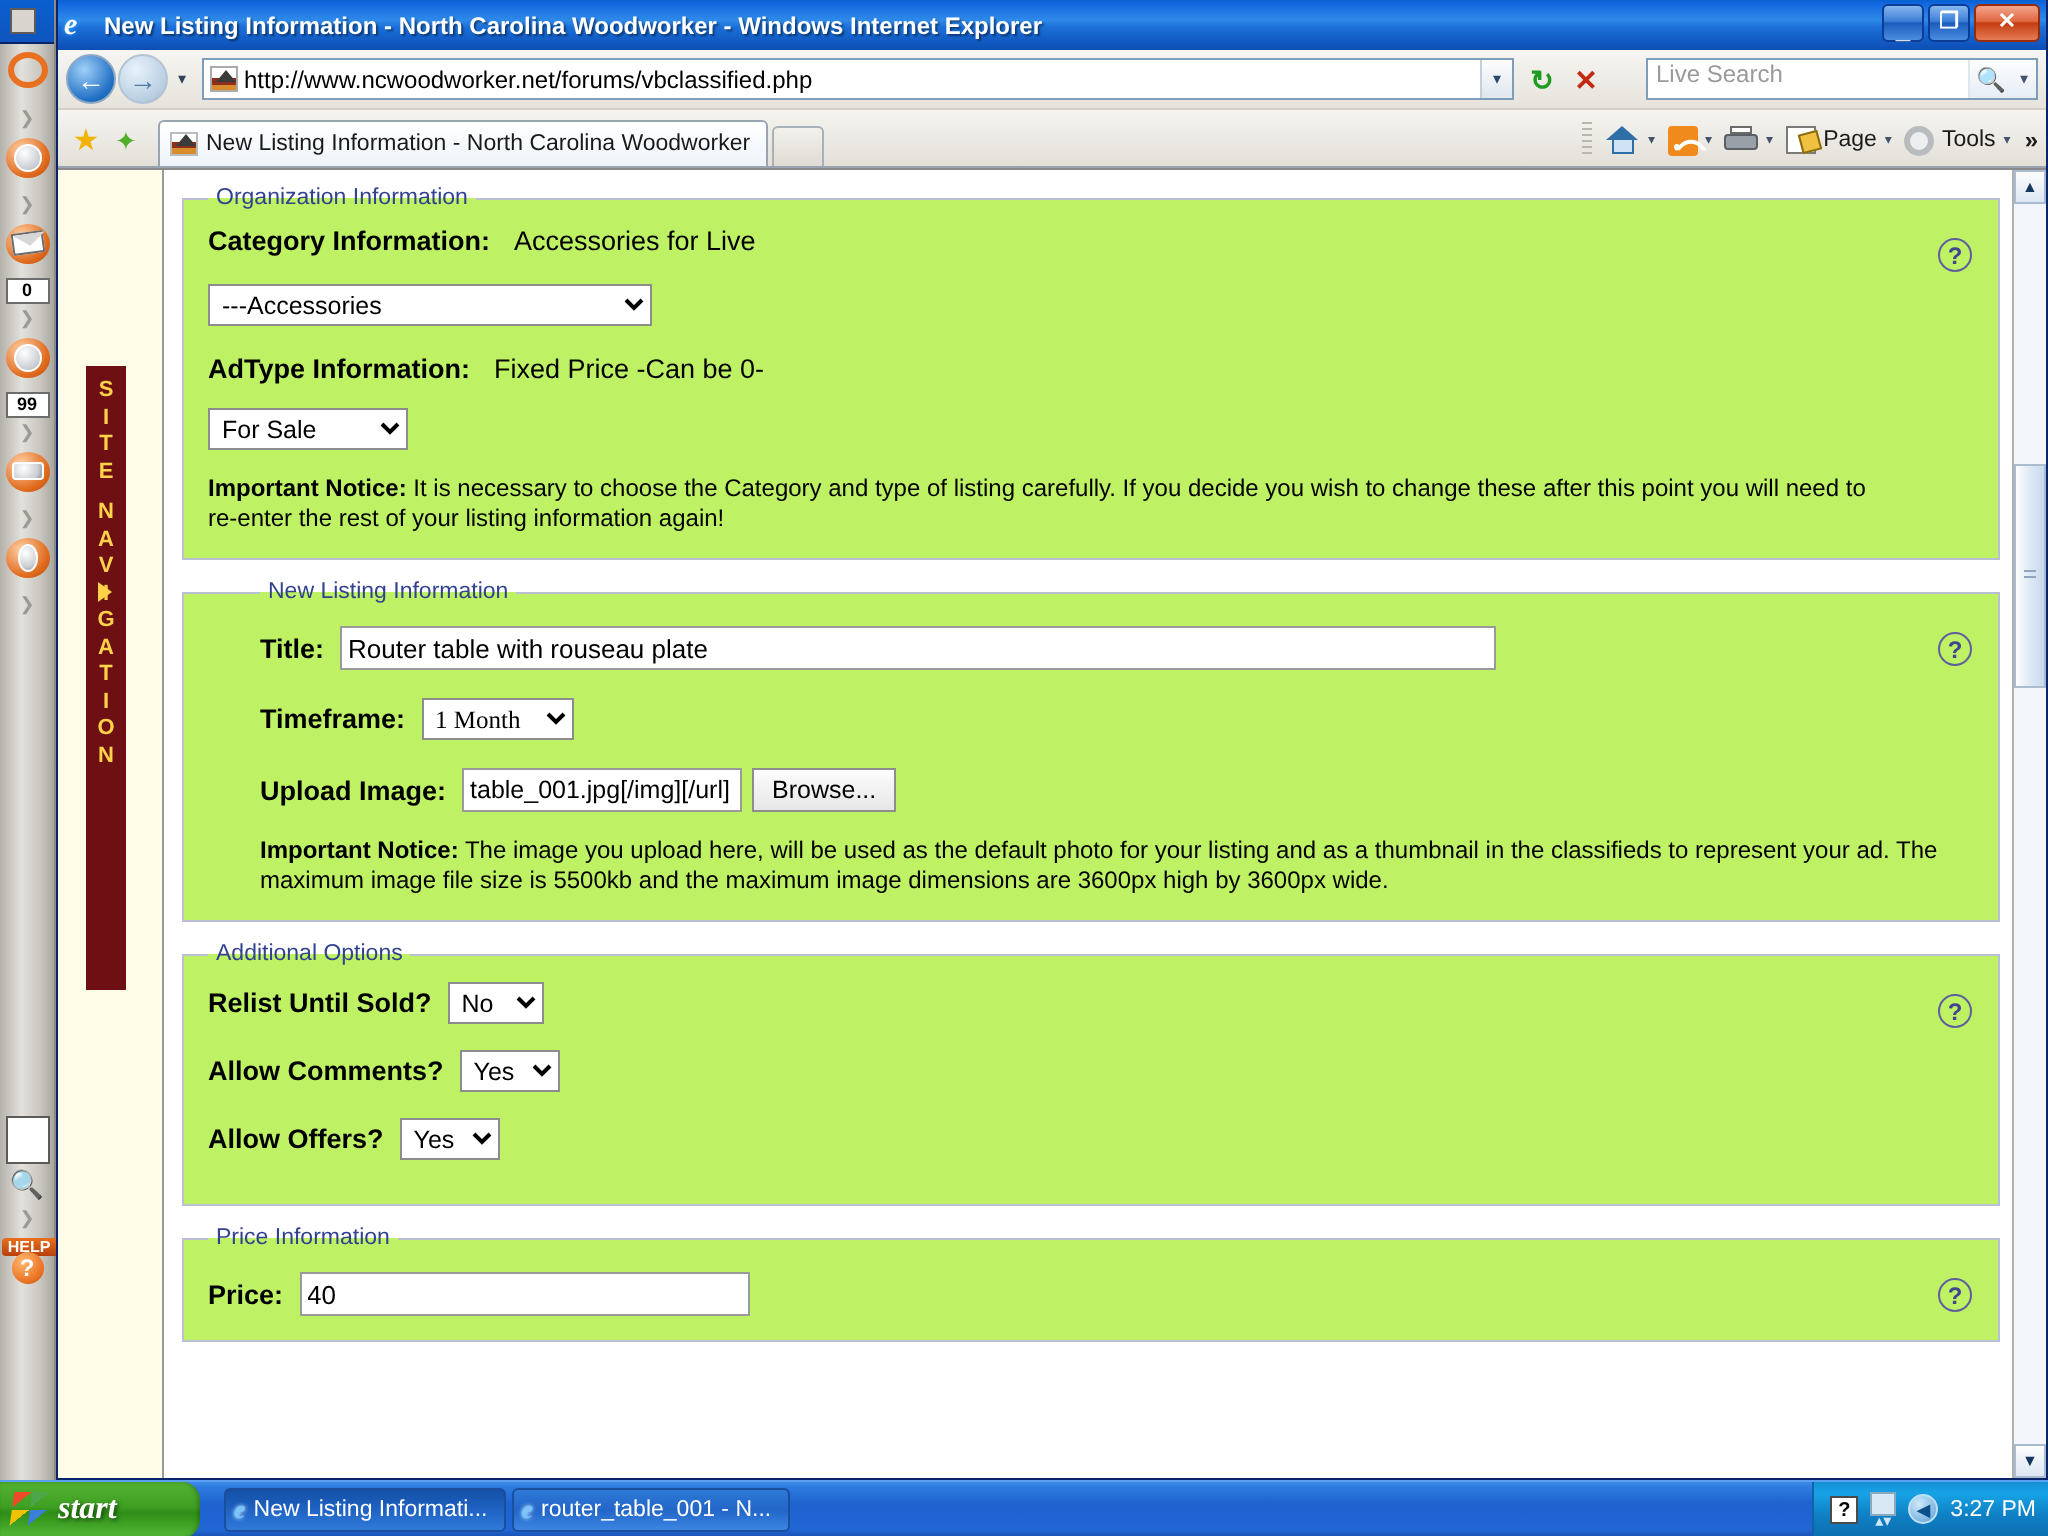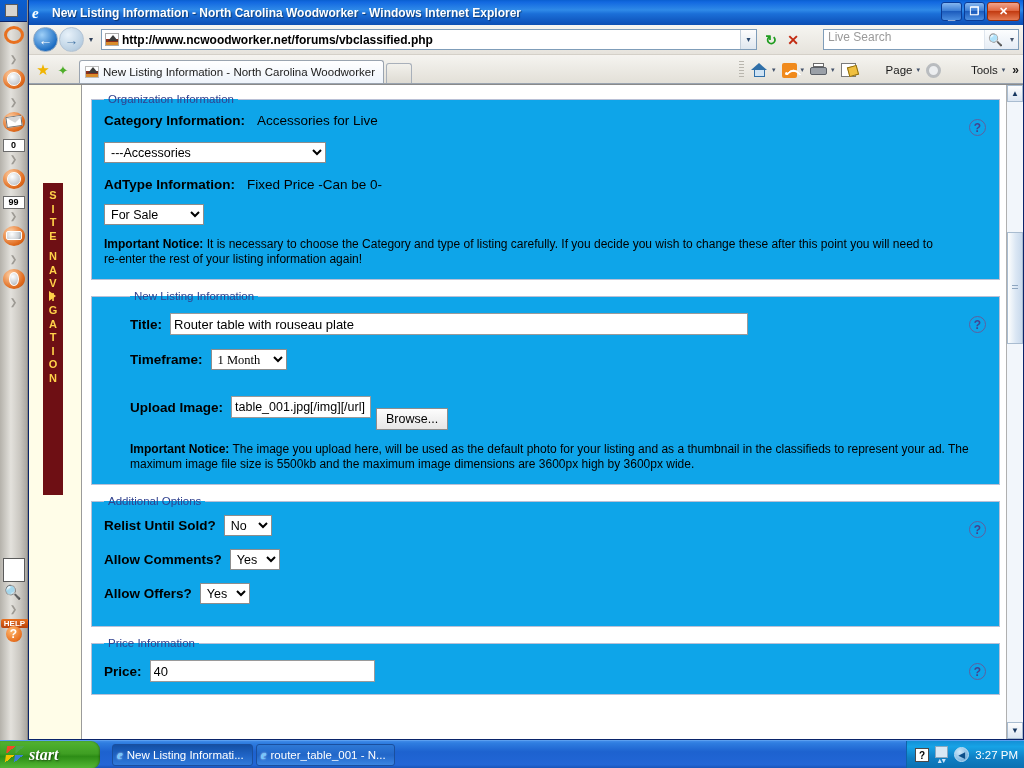--- a/index.html
+++ b/index.html
@@ -94,21 +94,21 @@
     width: 14px; height: 13px; flex: 0 0 14px; margin-right: 3px;
     background: linear-gradient(to bottom,#fff 0 45%, #8b2f1c 45% 75%, #d98c2b 75% 100%);
     border: 1px solid #aaa;
     position: relative; overflow: hidden;
   }
   #addr-favicon:after {
     content: ''; position: absolute; left: 2px; top: 1px;
     width: 0; height: 0; border-left: 5px solid transparent;
     border-right: 5px solid transparent; border-bottom: 6px solid #3b3b3b;
   }
-  #addr-url { flex: 1 1 auto; color: #000; font-size: 12px; white-space: nowrap; overflow: hidden; font-weight: bold; }
+  #addr-url { flex: 1 1 auto; color: #000; font-size: 12px; white-space: nowrap; overflow: hidden; }
   #addr-caret {
     width: 16px; height: 19px; flex: 0 0 16px;
     background: linear-gradient(to bottom,#fdfdfd,#dfe7ef);
     border-left: 1px solid #c3cfdb;
     display: flex; align-items: center; justify-content: center;
     color: #2b4a6f; font-size: 8px;
   }
   .tbicon {
     width: 22px; height: 22px; flex: 0 0 22px;
     display: flex; align-items: center; justify-content: center;
@@ -168,21 +168,21 @@
     width: 26px; height: 20px; margin-left: 2px;
     background: linear-gradient(to bottom,#f2f1ec,#dedbd3);
     border: 1px solid #a8b0ba; border-bottom: none; border-radius: 3px 3px 0 0;
   }
   #cmdbar {
     position: absolute; right: 4px; bottom: 2px;
     display: flex; align-items: center; gap: 0px;
   }
   .cmdgrip { width: 5px; height: 18px; margin-right: 5px;
     background: repeating-linear-gradient(to bottom,#b9b6ae 0 1px, transparent 1px 3px); }
-  .cmdi { display: flex; align-items: center; height: 22px; padding: 0 2px; font-size: 11.5px; color: #1b1b1b; gap: 26px; }
+  .cmdi { display: flex; align-items: center; height: 22px; padding: 0 2px; font-size: 11.5px; color: #1b1b1b; }
   .cmdarrow { font-size: 7px; color: #44536b; padding: 0 4px 0 2px; }
   .home-ic { width: 17px; height: 15px; position: relative; }
   .home-ic .roof { position:absolute; left:0; top:0; width:0;height:0;
     border-left:8.5px solid transparent;border-right:8.5px solid transparent;border-bottom:7px solid #2f6fa8; }
   .home-ic .body { position:absolute; left:3px; top:6px; width:11px; height:8px; background:#cfe3f4; border:1px solid #2f6fa8; }
   .rss-ic { width:15px;height:15px;background:#f08a1c;border-radius:2px;position:relative; }
   .rss-ic:before { content:''; position:absolute; left:3px; bottom:3px; width:3px;height:3px;border-radius:50%;background:#fff; }
   .rss-ic:after { content:''; position:absolute; left:3px; bottom:3px; width:8px;height:8px;
     border:2px solid #fff; border-right-color:transparent; border-bottom-color:transparent;
     border-radius:8px 0 0 0; transform: rotate(45deg); transform-origin: 0 100%; }
@@ -234,21 +234,21 @@
     position: absolute; left: 52px; top: 0; right: 13px; bottom: 0;
     background: #fff;
     border-left: 1px solid #9b9b9b;
     border-right: 1px solid #9b9b9b;
     padding: 8px 9px 0 9px;
     overflow: hidden;
   }
 
   fieldset {
     border: 1px solid #b9c0d6;
-    background: #0ea5e9;
+    background: #bef264;
     margin: 0 0 10px 0;
     padding: 6px 10px 10px 10px;
     position: relative;
   }
   legend {
     color: #31428f; font-size: 11.5px;
     padding: 0 4px; margin-left: 2px;
   }
   .helpq {
     position: absolute; right: 13px; top: 14px;
@@ -281,21 +281,20 @@
     height: 22px;
     padding: 1px 3px;
   }
   .btn {
     font-family: "Liberation Sans", sans-serif;
     font-size: 12.5px;
     border: 1px solid #8d8d8d;
     background: linear-gradient(to bottom,#fdfdfd,#e6e6e6);
     padding: 2px 9px;
     height: 22px;
-    margin-top: 24px;
   }
 
   
   #vscroll {
     position: absolute; right: 0; top: 0; bottom: 0; width: 17px;
     background: #f1f1f1;
     border-left: 1px solid #b0b0b0;
     display: flex; flex-direction: column;
   }
   .sbtn {

